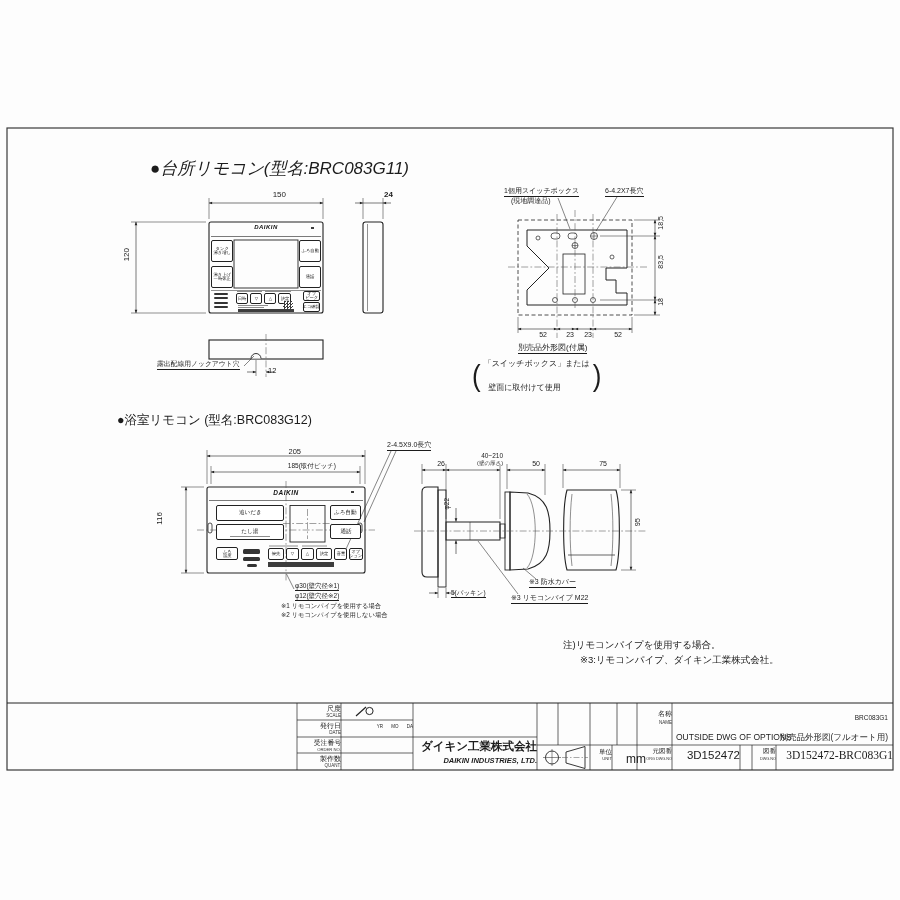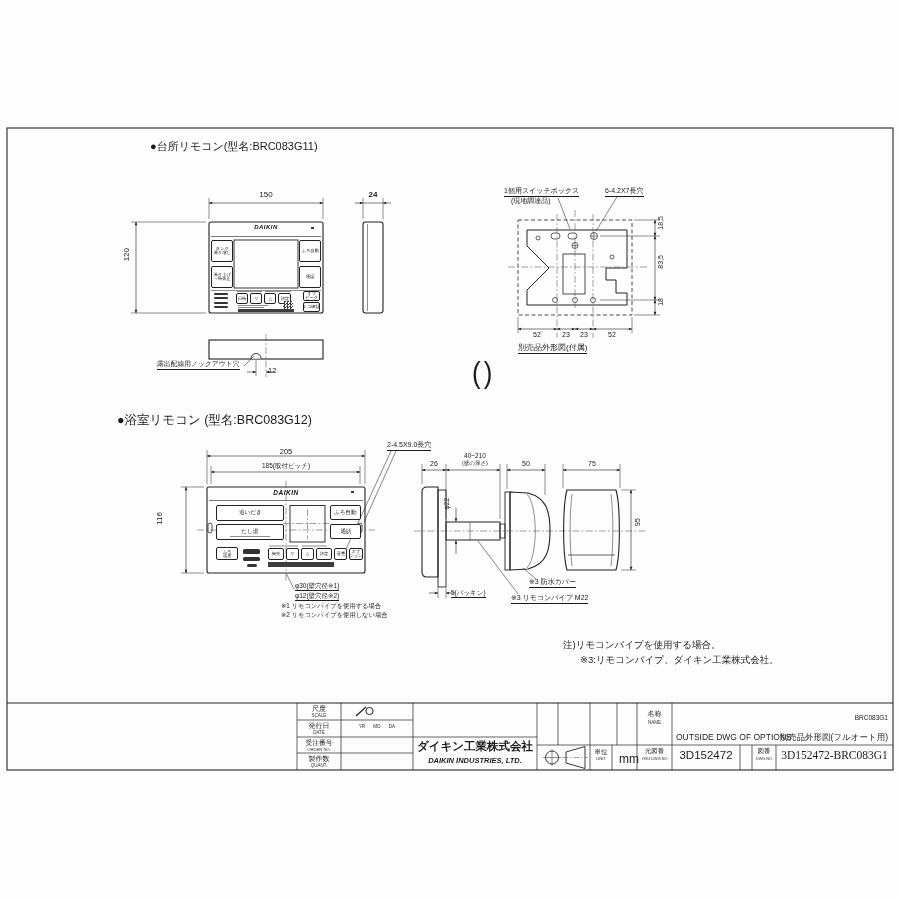--- a/index.html
+++ b/index.html
@@ -1,21 +1,21 @@
 <!DOCTYPE html>
 <html><head>
 <meta charset="utf-8">
 <style>
   html,body{margin:0;padding:0;background:#fff;}
   #sheet{position:relative;width:900px;height:900px;background:#fdfdfd;overflow:hidden;
          font-family:"Liberation Sans","DejaVu Sans",sans-serif;color:#1c1c1c;}
   #lines{position:absolute;left:0;top:0;}
   .t{position:absolute;color:#1c1c1c;white-space:pre;line-height:1.2;
      font-family:"Liberation Sans","DejaVu Sans",sans-serif;}
-  .c{text-align:center;}
+  .c{text-align:right;}
   .r{text-align:right;}
   .u{border-bottom:0.8px solid #1c1c1c;padding-bottom:0.5px;}
   .v{writing-mode:vertical-rl;transform:rotate(180deg);}
   .b{font-weight:bold;}
   .i{font-style:italic;}
   .bt{position:absolute;border:1px solid #222;border-radius:2px;background:#fff;
       display:flex;align-items:center;justify-content:center;box-sizing:border-box;}
   .bt>span{font-size:9px;transform:scale(.48);transform-origin:center;white-space:pre;
       text-align:center;line-height:1.1;color:#111;}
   .bt.lg>span{transform:scale(.62);}
@@ -190,21 +190,21 @@
   </g>
   <g>
     <circle cx="552" cy="757.5" r="6.5" stroke-width=".9"></circle>
     <line x1="552" y1="749" x2="552" y2="766" stroke-width=".5"></line>
     <line x1="543" y1="757.5" x2="561" y2="757.5" stroke-width=".5"></line>
     <polygon points="566,752 585,746.5 585,768.5 566,763" stroke-width=".9"></polygon>
     <line x1="562" y1="757.5" x2="588" y2="757.5" stroke="#555" stroke-width=".5" stroke-dasharray="6 2 1.5 2"></line>
   </g>
 </svg>
 
-<span class="t" style="left:150px;top:140px;font-size:11px;">●台所リモコン(型名:BRC083G11)</span>
+<span class="t" style="left:150px;top:159px;font-size:17px;font-style:italic;">●台所リモコン(型名:BRC083G11)</span>
 <span class="t c" style="left:246px;top:190px;width:40px;font-size:8px;">150</span>
 <span class="t c" style="left:353px;top:190px;width:40px;font-size:8px;font-weight:bold;">24</span>
 <span class="t v" style="left:122px;top:248px;font-size:8px;">120</span>
 <span class="t u" style="left:157px;top:360px;font-size:6.8px;">露出配線用ノックアウト穴</span>
 <span class="t" style="left:268px;top:366px;font-size:7.5px;">12</span>
 <span class="logo c" style="left:234px;top:224px;width:64px;font-size:6px;text-align:center;">DAIKIN</span>
 <div class="dk" style="left:311px;top:227px;width:3px;height:2px;"></div>
 
 <span class="t u" style="left:504px;top:187px;font-size:7px;">1個用スイッチボックス</span>
 <span class="t" style="left:511px;top:197px;font-size:7px;">(現地調達品)</span>
@@ -212,20 +212,22 @@
 <span class="t v" style="left:657px;top:216px;font-size:7px;">18,5</span>
 <span class="t v" style="left:657px;top:255px;font-size:7px;">83,5</span>
 <span class="t v" style="left:657px;top:298px;font-size:7px;">18</span>
 <span class="t c" style="left:527px;top:331px;width:20px;font-size:7px;">52</span>
 <span class="t c" style="left:558px;top:331px;width:16px;font-size:7px;">23</span>
 <span class="t c" style="left:576px;top:331px;width:16px;font-size:7px;">23</span>
 <span class="t c" style="left:602px;top:331px;width:20px;font-size:7px;">52</span>
 <span class="t u" style="left:518px;top:343px;font-size:8px;">別売品外形図(付属)</span>
 <div class="pn" style="left:472px;top:358px;">
   <span class="p">(</span>
+  <span class="col"><span>「スイッチボックス」または</span><br>
+  <span>壁面に取付けて使用</span></span>
   <span class="p">)</span>
 </div>
 
 <span class="t" style="left:117px;top:413px;font-size:12.5px;">●浴室リモコン (型名:BRC083G12)</span>
 <span class="t c" style="left:271px;top:447px;width:30px;font-size:7.5px;">205</span>
 <span class="t c" style="left:236px;top:462px;width:100px;font-size:6.5px;">185(取付ピッチ)</span>
 <span class="t v" style="left:155px;top:512px;font-size:8px;">116</span>
 <span class="t u" style="left:387px;top:441px;font-size:7px;">2-4.5X9.0長穴</span>
 <span class="t u" style="left:295px;top:582px;font-size:6.5px;">φ30(壁穴径※1)</span>
 <span class="t u" style="left:295px;top:591.5px;font-size:6.5px;">φ12(壁穴径※2)</span>

